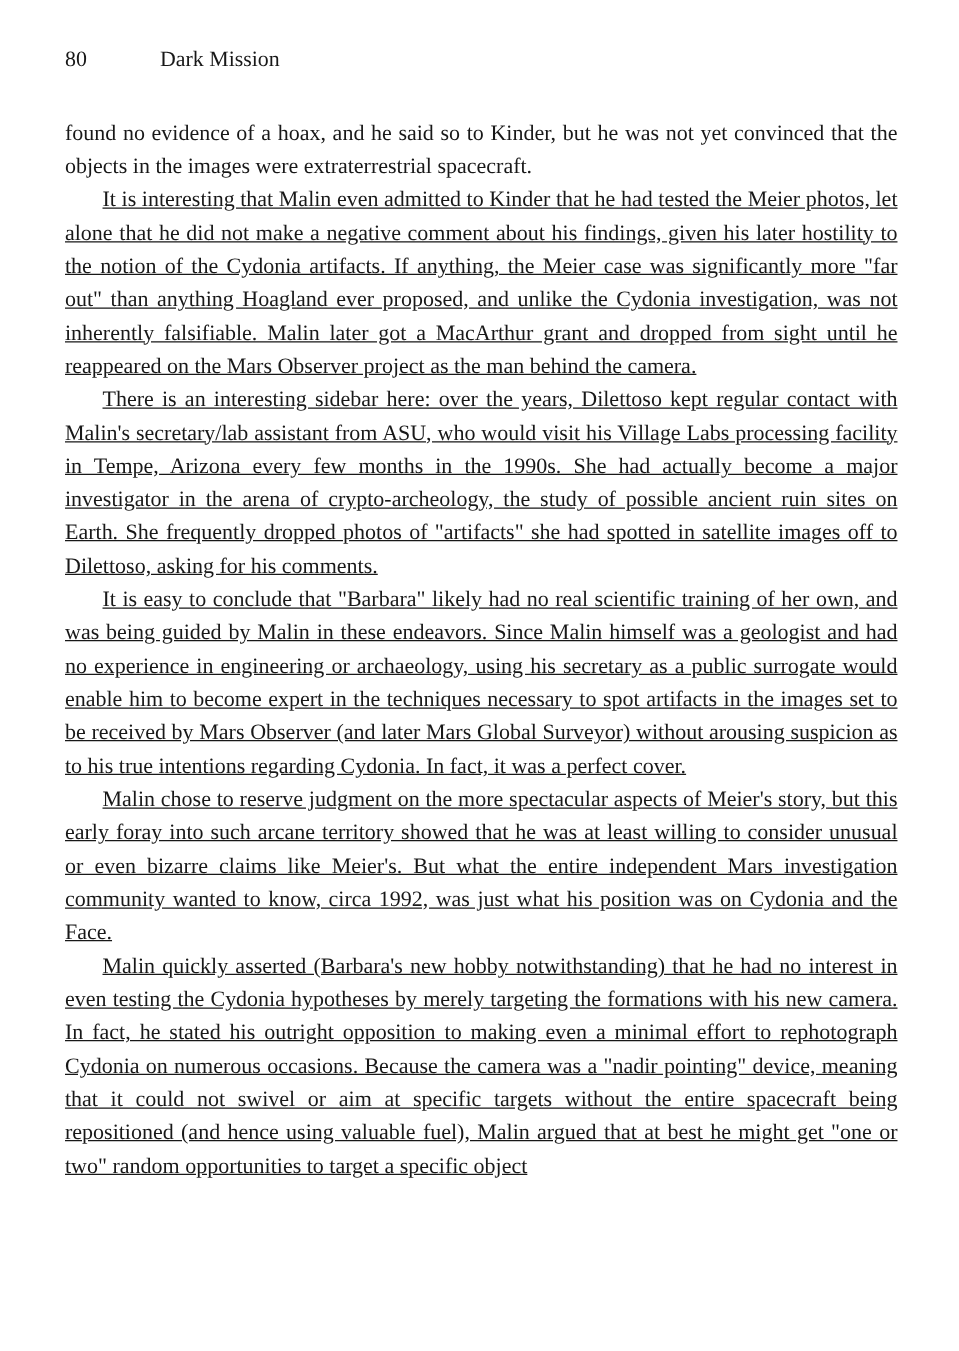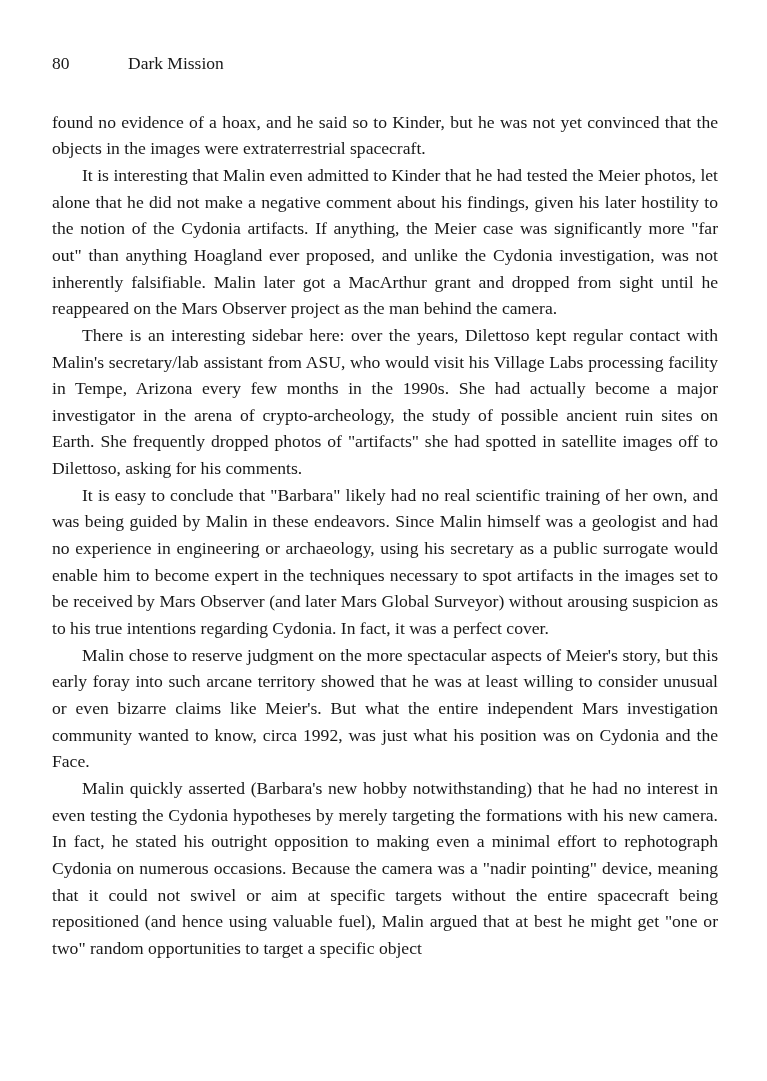--- a/index.html
+++ b/index.html
@@ -25,34 +25,34 @@
     line-height: 26.6px;
     margin-bottom: 22px;
   }
   .page-number {
     display: inline-block;
     width: 76px;
     flex: 0 0 76px;
   }
   .book-title {
     display: inline-block;
-    margin-top: 16px;
   }
   .body-text {
     font-size: 17.6px;
     line-height: 26.65px;
     text-align: justify;
     margin-top: 32px;
   }
   p.para {
     margin: 0;
     padding: 0;
   }
   p.para.indent {
     text-indent: 30px;
+    text-decoration: underline;
   }
 </style>
 </head>
 <body>
 
 <div class="page">
 
   <div class="running-header">
     <span class="page-number">80</span>
     <span class="book-title">Dark Mission</span>

